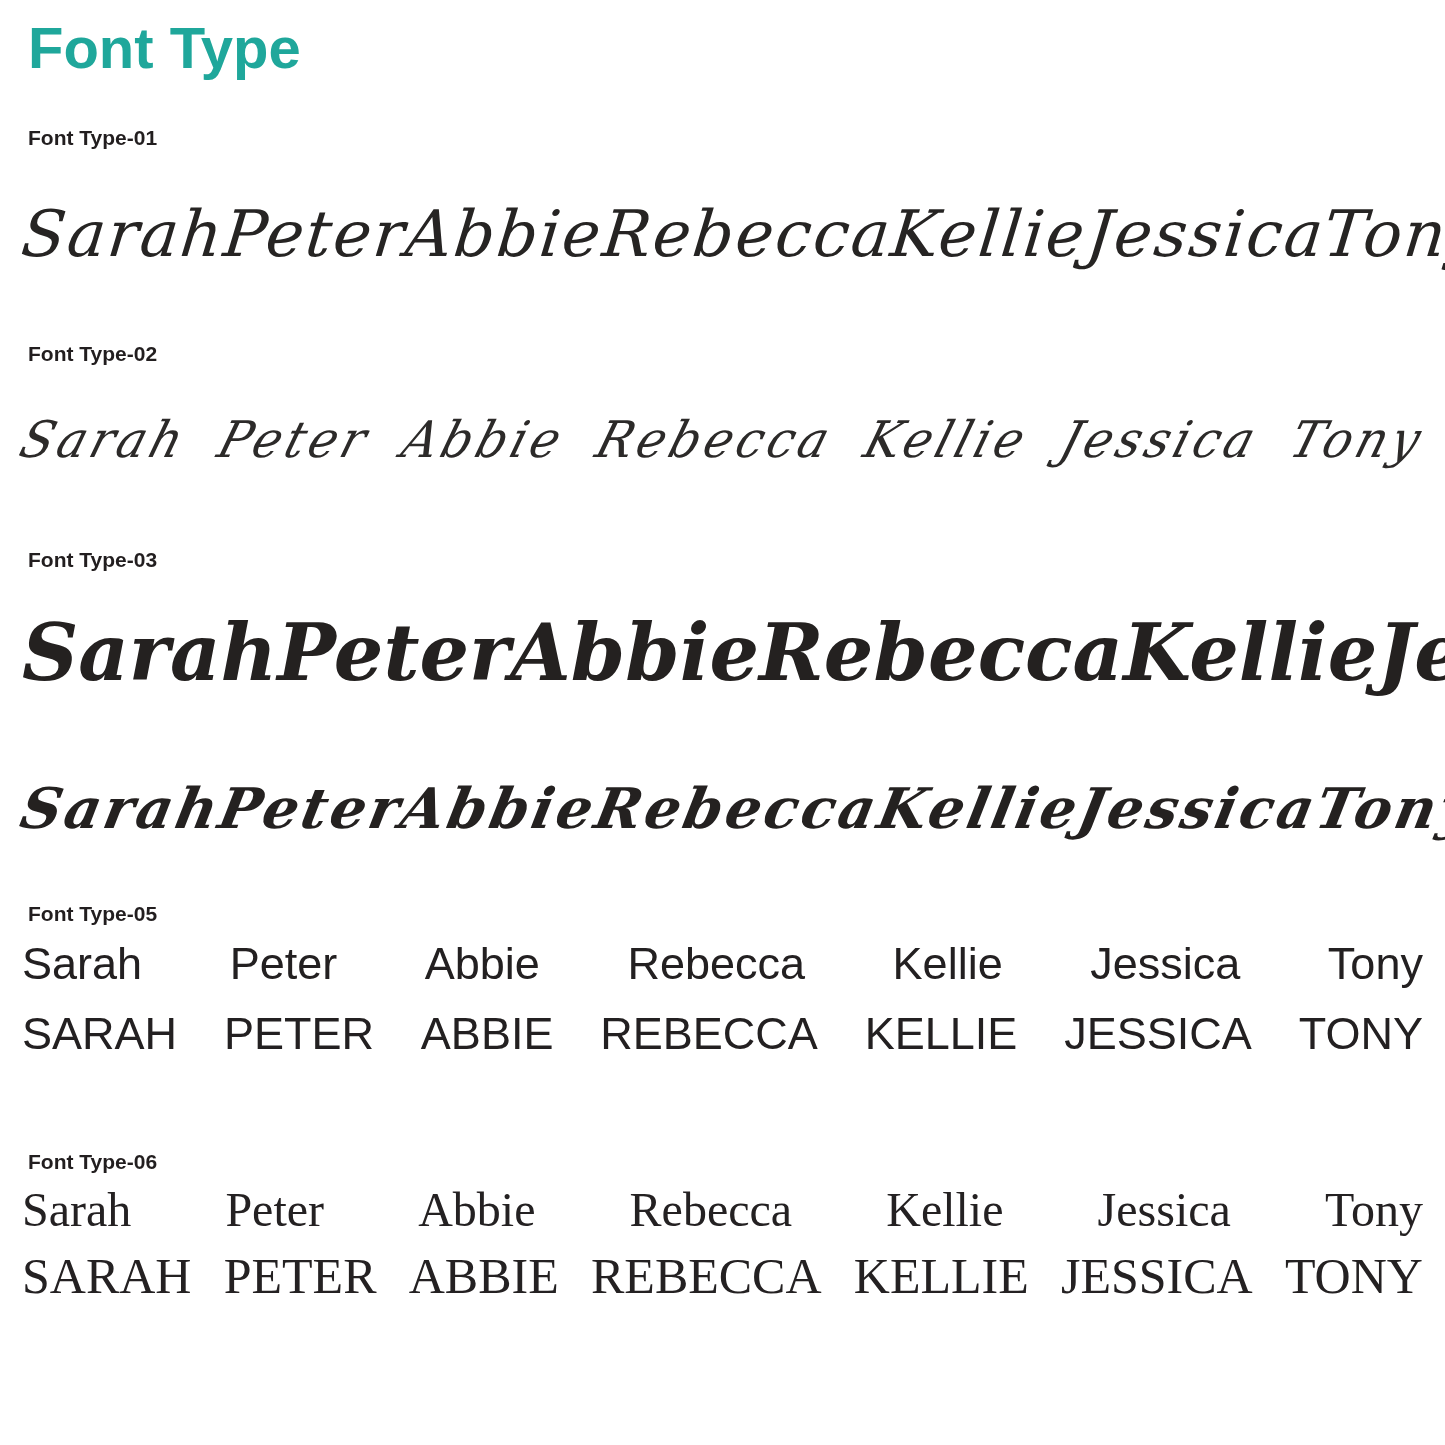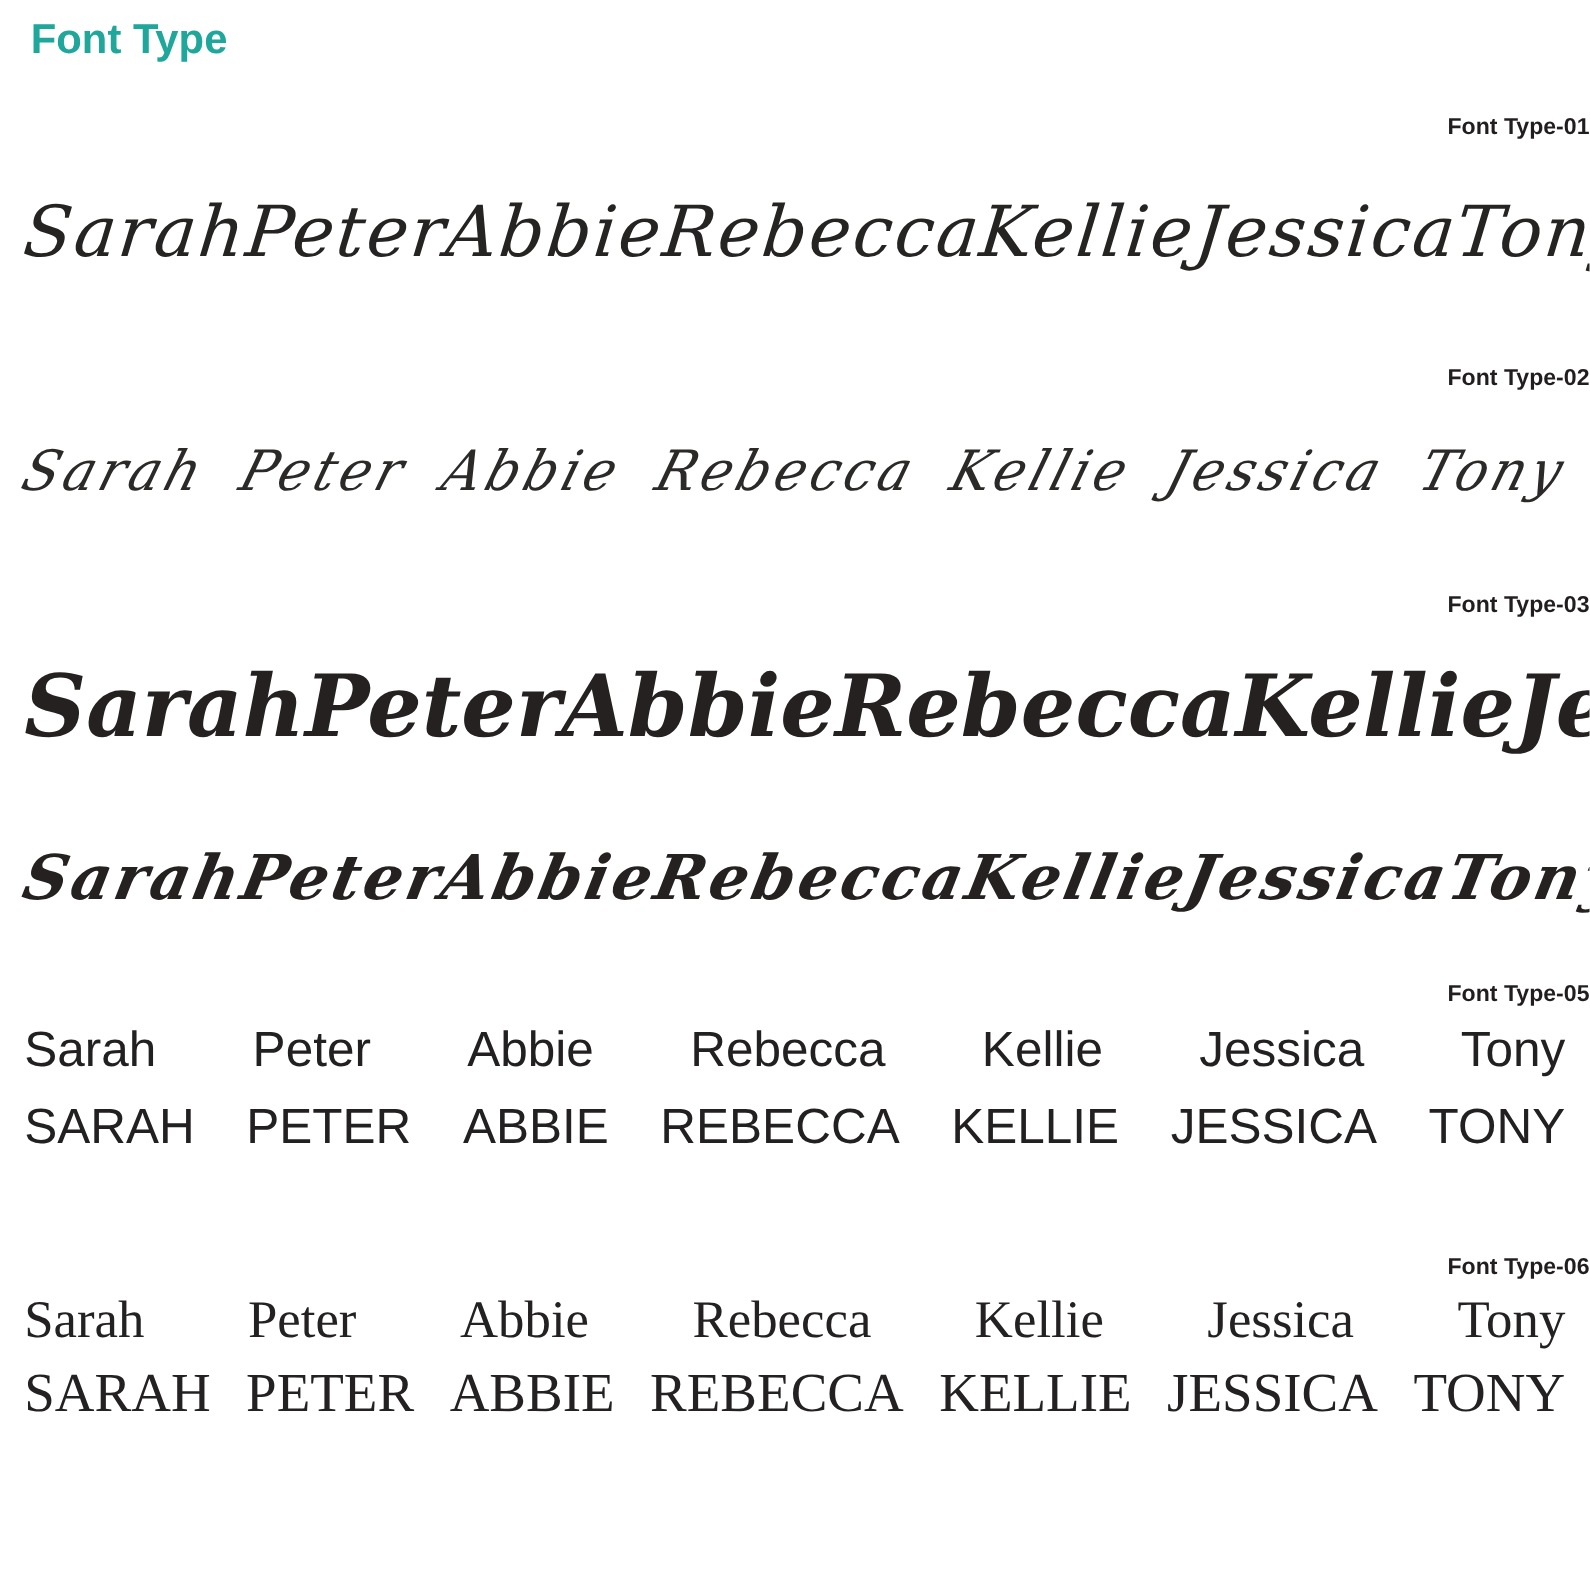--- a/index.html
+++ b/index.html
@@ -10,46 +10,45 @@
   body {
     width: 1445px;
     height: 1445px;
     overflow: hidden;
     font-family: "Liberation Sans", sans-serif;
     color: #232021;
   }
   .page-title {
     font-family: "Liberation Sans", sans-serif;
     font-weight: bold;
-    font-size: 38px;
+    font-size: 58px;
     line-height: 1.1;
     color: #1FA79B;
     margin: 16px 0 0 28px;
     letter-spacing: 0px;
   }
   .section-label {
     font-family: "Liberation Sans", sans-serif;
     font-weight: bold;
     font-size: 21px;
     color: #221e1f;
     margin-left: 28px;
-    text-align: right;
   }
   .name-row {
     display: flex;
     justify-content: space-between;
     align-items: center;
     padding: 0 22px;
     white-space: nowrap;
   }
   .name { display: inline-block; }
 
   
   .sec-1 .section-label { margin-top: 46px; }
-  .sec-2 .section-label { margin-top: 36px; }
+  .sec-2 .section-label { margin-top: 24px; }
   .sec-3 .section-label { margin-top: 36px; }
   .sec-4 .section-label { margin-top: 24px; }
   .sec-5 .section-label { margin-top: 20px; }
   .sec-6 .section-label { margin-top: 84px; }
 
   
   .row-s1 {
     font-family: "DejaVu Serif", serif;
     font-style: italic;
     font-size: 64px;

